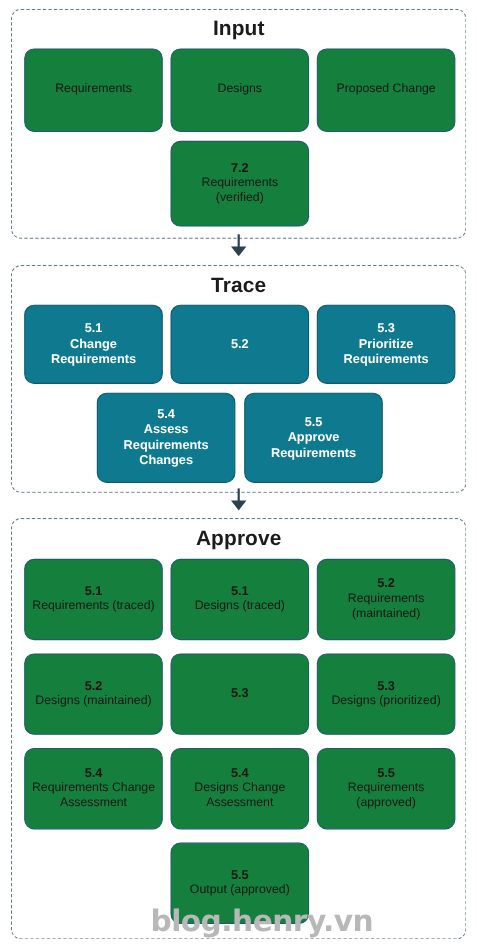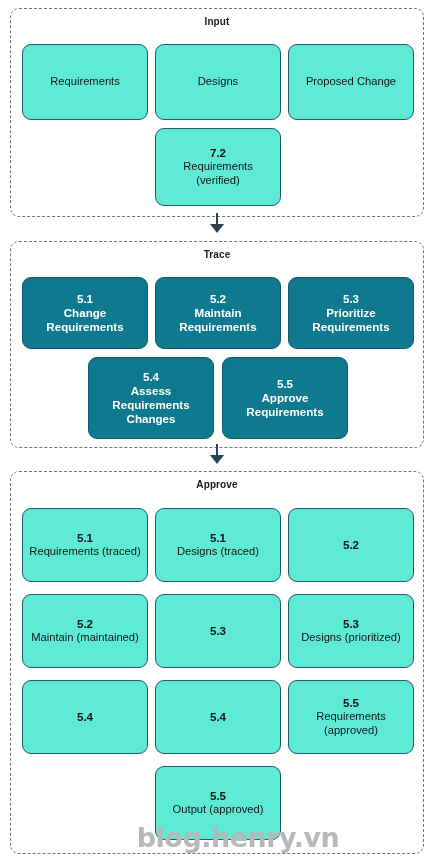--- a/index.html
+++ b/index.html
@@ -33,21 +33,21 @@
   #section-input  { left: 10px; top: 8px;   width: 414px; height: 209px; }
   #section-tasks  { left: 10px; top: 241px; width: 414px; height: 207px; }
   #section-output { left: 10px; top: 471px; width: 414px; height: 383px; }
 
   .section-title {
     position: absolute;
     top: 7px;
     left: 0;
     width: 100%;
     text-align: center;
-    font-size: 10px;
+    font-size: 19px;
     font-weight: bold;
     color: #1b1b1b;
     letter-spacing: 0.1px;
   }
 
   
   .arrow {
     position: absolute;
     width: 0; height: 0;
     border-left: 7px solid transparent;
@@ -71,21 +71,21 @@
     border-radius: 9px;
     display: flex;
     flex-direction: column;
     align-items: center;
     justify-content: center;
     text-align: center;
     line-height: 1.22;
     padding: 2px 5px;
   }
   .node.light {
-    background: #5eead4;
+    background: #15803d;
     border: 1.3px solid #1d5d6d;
     color: #141414;
     font-size: 11.2px;
     font-weight: normal;
   }
   .node.dark {
     background: #0f7a8f;
     border: 1.3px solid #0b5b6b;
     color: #ffffff;
     font-size: 11.6px;
@@ -169,21 +169,20 @@
   <div class="section" id="section-tasks">
     <div class="section-title">Trace</div>
   </div>
 
   <div class="node dark" id="task-51">
     <span class="code">5.1</span>
     <span class="label">Change Requirements</span>
   </div>
   <div class="node dark" id="task-52">
     <span class="code">5.2</span>
-    <span class="label">Maintain Requirements</span>
   </div>
   <div class="node dark" id="task-53">
     <span class="code">5.3</span>
     <span class="label">Prioritize Requirements</span>
   </div>
   <div class="node dark" id="task-54">
     <span class="code">5.4</span>
     <span class="label">Assess Requirements Changes</span>
   </div>
   <div class="node dark" id="task-55">
@@ -201,37 +200,40 @@
   <div class="node light" id="out-51-req">
     <span class="code">5.1</span>
     <span class="label">Requirements (traced)</span>
   </div>
   <div class="node light" id="out-51-des">
     <span class="code">5.1</span>
     <span class="label">Designs (traced)</span>
   </div>
   <div class="node light" id="out-52-req">
     <span class="code">5.2</span>
+    <span class="label">Requirements (maintained)</span>
   </div>
   <div class="node light" id="out-52-des">
     <span class="code">5.2</span>
-    <span class="label">Maintain (maintained)</span>
+    <span class="label">Designs (maintained)</span>
   </div>
   <div class="node light" id="out-53-req">
     <span class="code">5.3</span>
   </div>
   <div class="node light" id="out-53-des">
     <span class="code">5.3</span>
     <span class="label">Designs (prioritized)</span>
   </div>
   <div class="node light" id="out-54-req">
     <span class="code">5.4</span>
+    <span class="label">Requirements Change Assessment</span>
   </div>
   <div class="node light" id="out-54-des">
     <span class="code">5.4</span>
+    <span class="label">Designs Change Assessment</span>
   </div>
   <div class="node light" id="out-55-req">
     <span class="code">5.5</span>
     <span class="label">Requirements (approved)</span>
   </div>
   <div class="node light" id="out-55-des">
     <span class="code">5.5</span>
     <span class="label">Output (approved)</span>
   </div>
 

